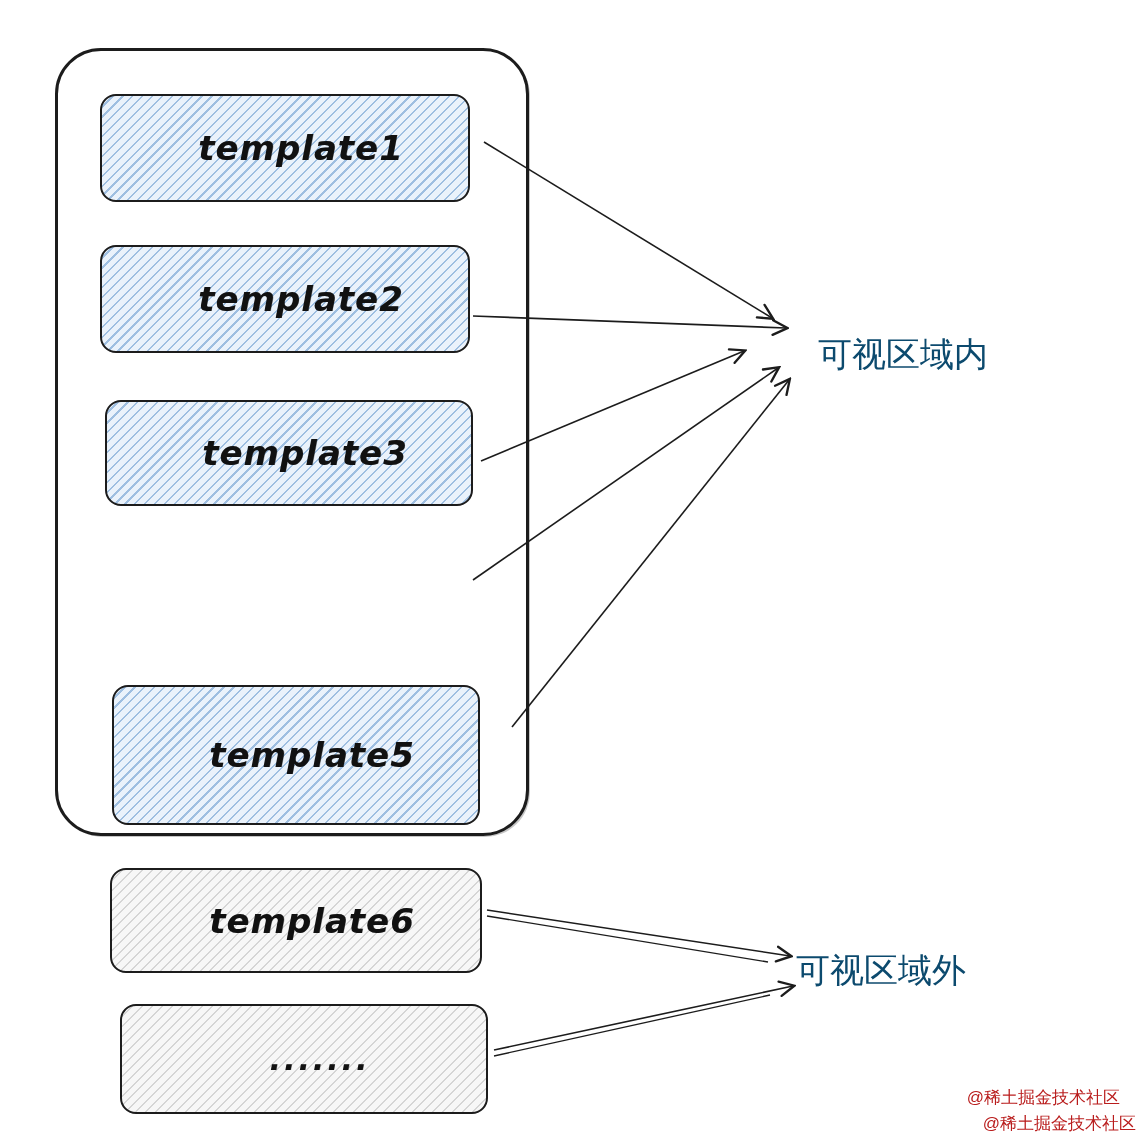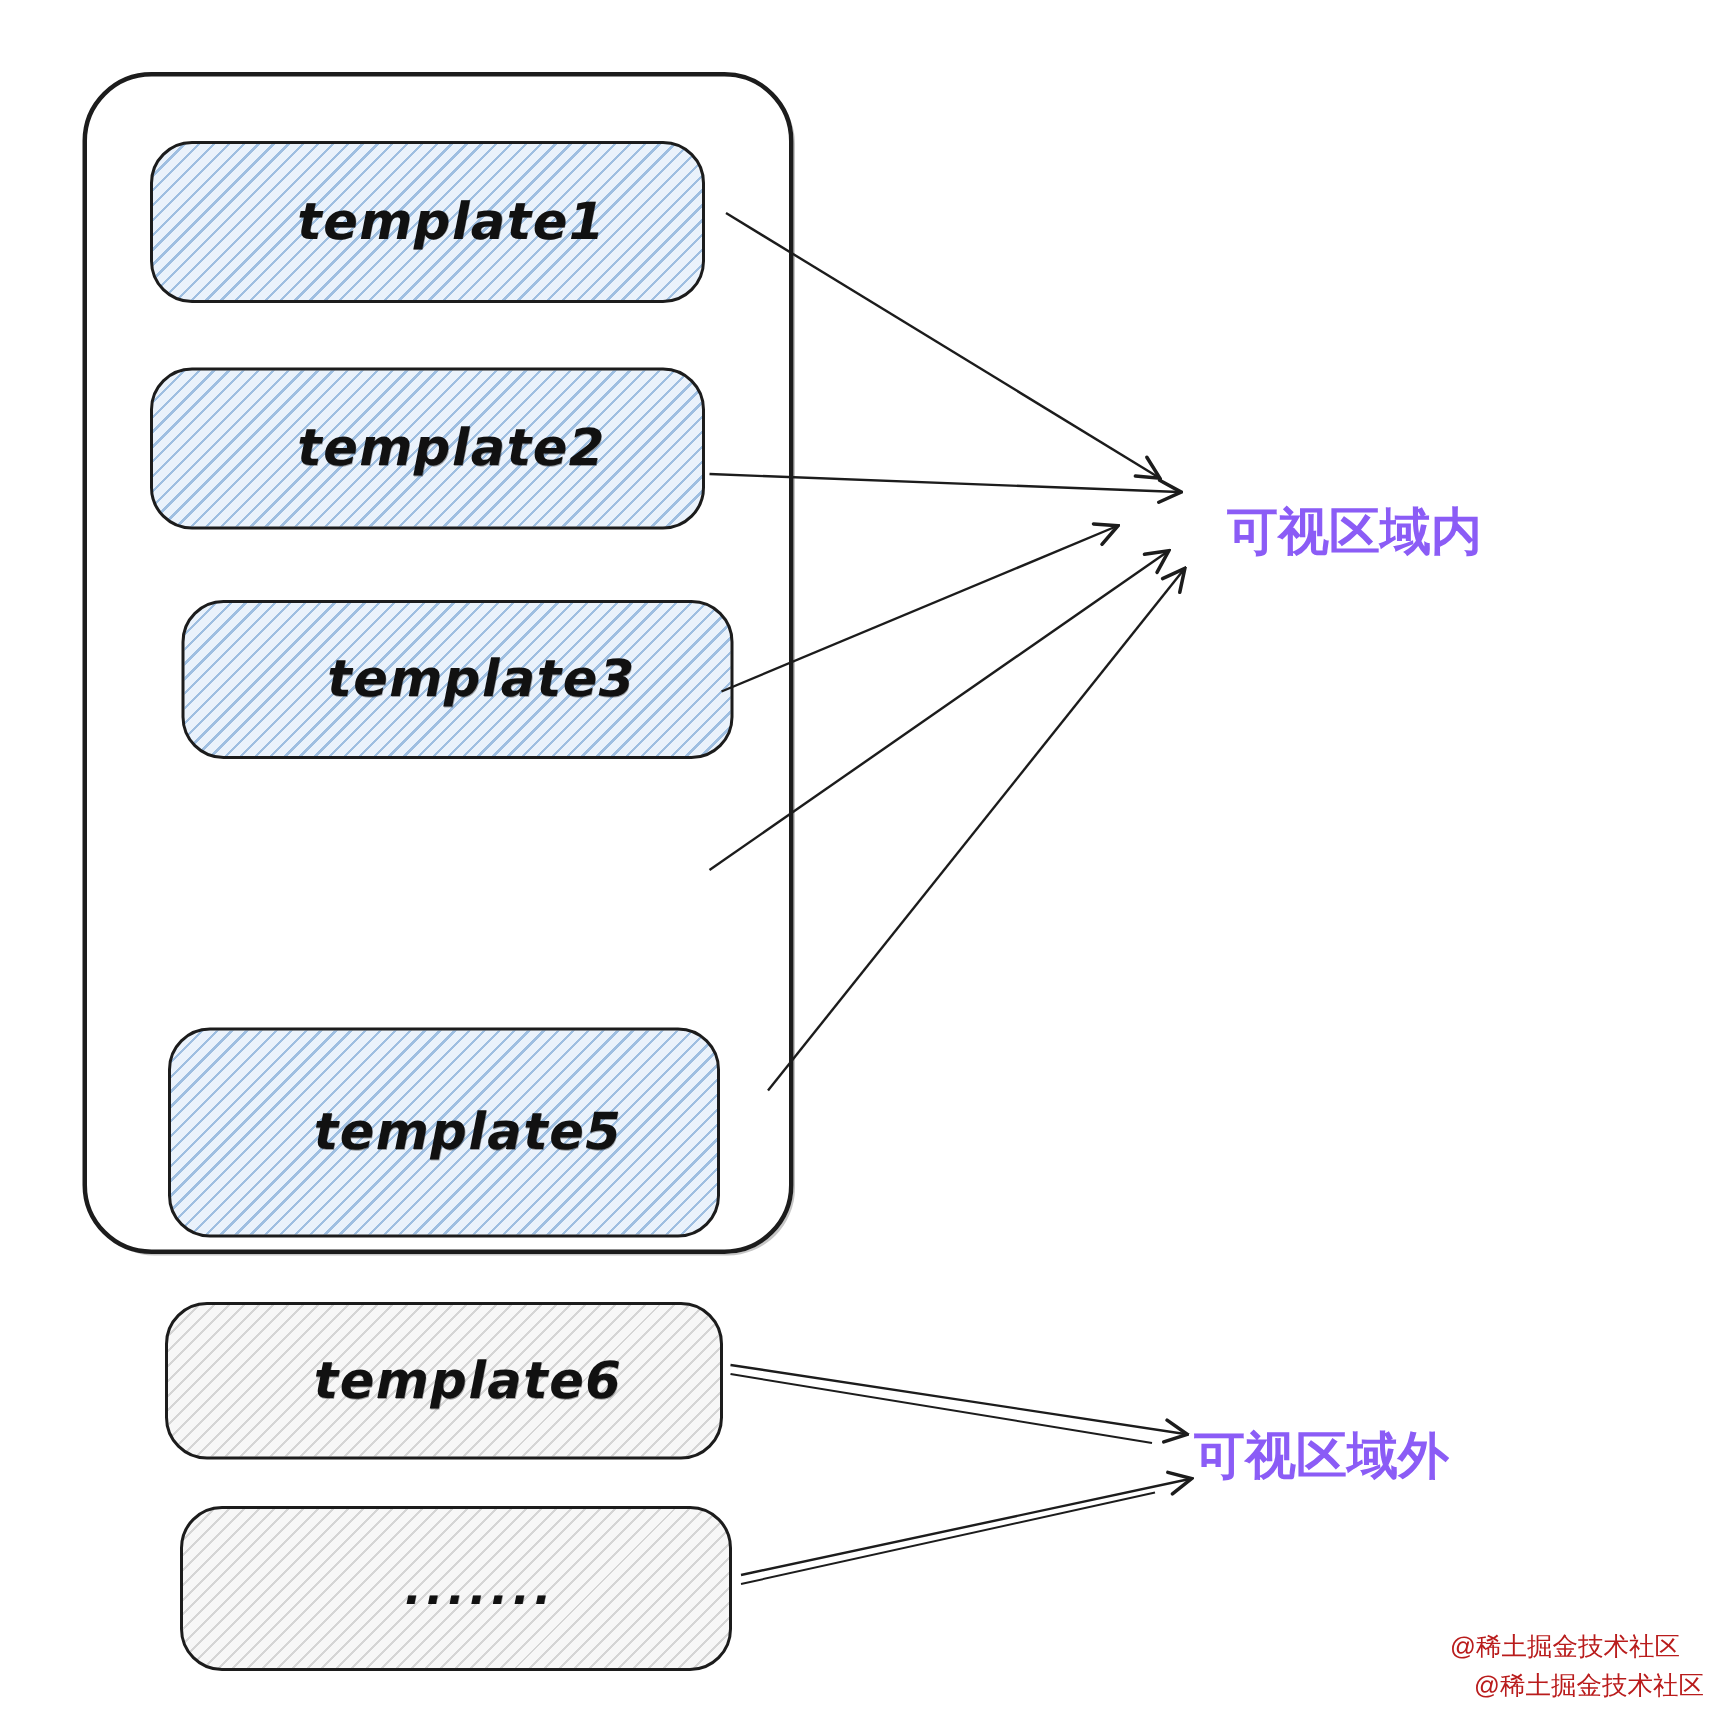--- a/index.html
+++ b/index.html
@@ -24,21 +24,21 @@
     height: 782px;
     border: 3px solid #1c1c1c;
     border-radius: 46px;
     box-shadow: 2px 2px 0 -1px rgba(28,28,28,0.25);
     background: transparent;
   }
   
   .box {
     position: absolute;
     border: 2.6px solid #1c1c1c;
-    border-radius: 28px;
+    border-radius: 16px;
     display: flex;
     align-items: center;
     justify-content: center;
     box-sizing: border-box;
     padding-left: 32px;
   }
   .hatch-blue {
     background-color: #eaf2fb;
     background-image: repeating-linear-gradient(
       135deg,
@@ -79,22 +79,22 @@
     top: 0;
     width: 1146px;
     height: 1140px;
     pointer-events: none;
   }
   
   .cjk-label {
     position: absolute;
     font-family: "Liberation Sans", sans-serif;
     font-size: 34px;
-    font-weight: 700;
-    color: #8b5cf6;
+    font-weight: 400;
+    color: #0c4a6e;
     white-space: nowrap;
     user-select: none;
   }
   .label-inside  { left: 818px; top: 332px; }
   .label-outside { left: 796px; top: 948px; }
   
   .watermark {
     position: absolute;
     font-family: "Liberation Sans", sans-serif;
     font-size: 17px;
@@ -113,21 +113,21 @@
   <div class="outer"></div>
 
   <div class="box hatch-blue" style="left:100px; top:94px; width:370px; height:108px;">
     <span class="box-label">template1</span>
   </div>
 
   <div class="box hatch-blue" style="left:100px; top:245px; width:370px; height:108px;justify-content:center;">
     <span class="box-label">template2</span>
   </div>
 
-  <div class="box hatch-blue" style="left:105px; top:400px; width:368px; height:106px;margin-left:16px;">
+  <div class="box hatch-blue" style="left:105px; top:400px; width:368px; height:106px;">
     <span class="box-label">template3</span>
   </div>
 
 
   <div class="box hatch-blue" style="left:112px; top:685px; width:368px; height:140px;">
     <span class="box-label">template5</span>
   </div>
 
   <div class="box hatch-gray" style="left:110px; top:868px; width:372px; height:105px;">
     <span class="box-label">template6</span>

